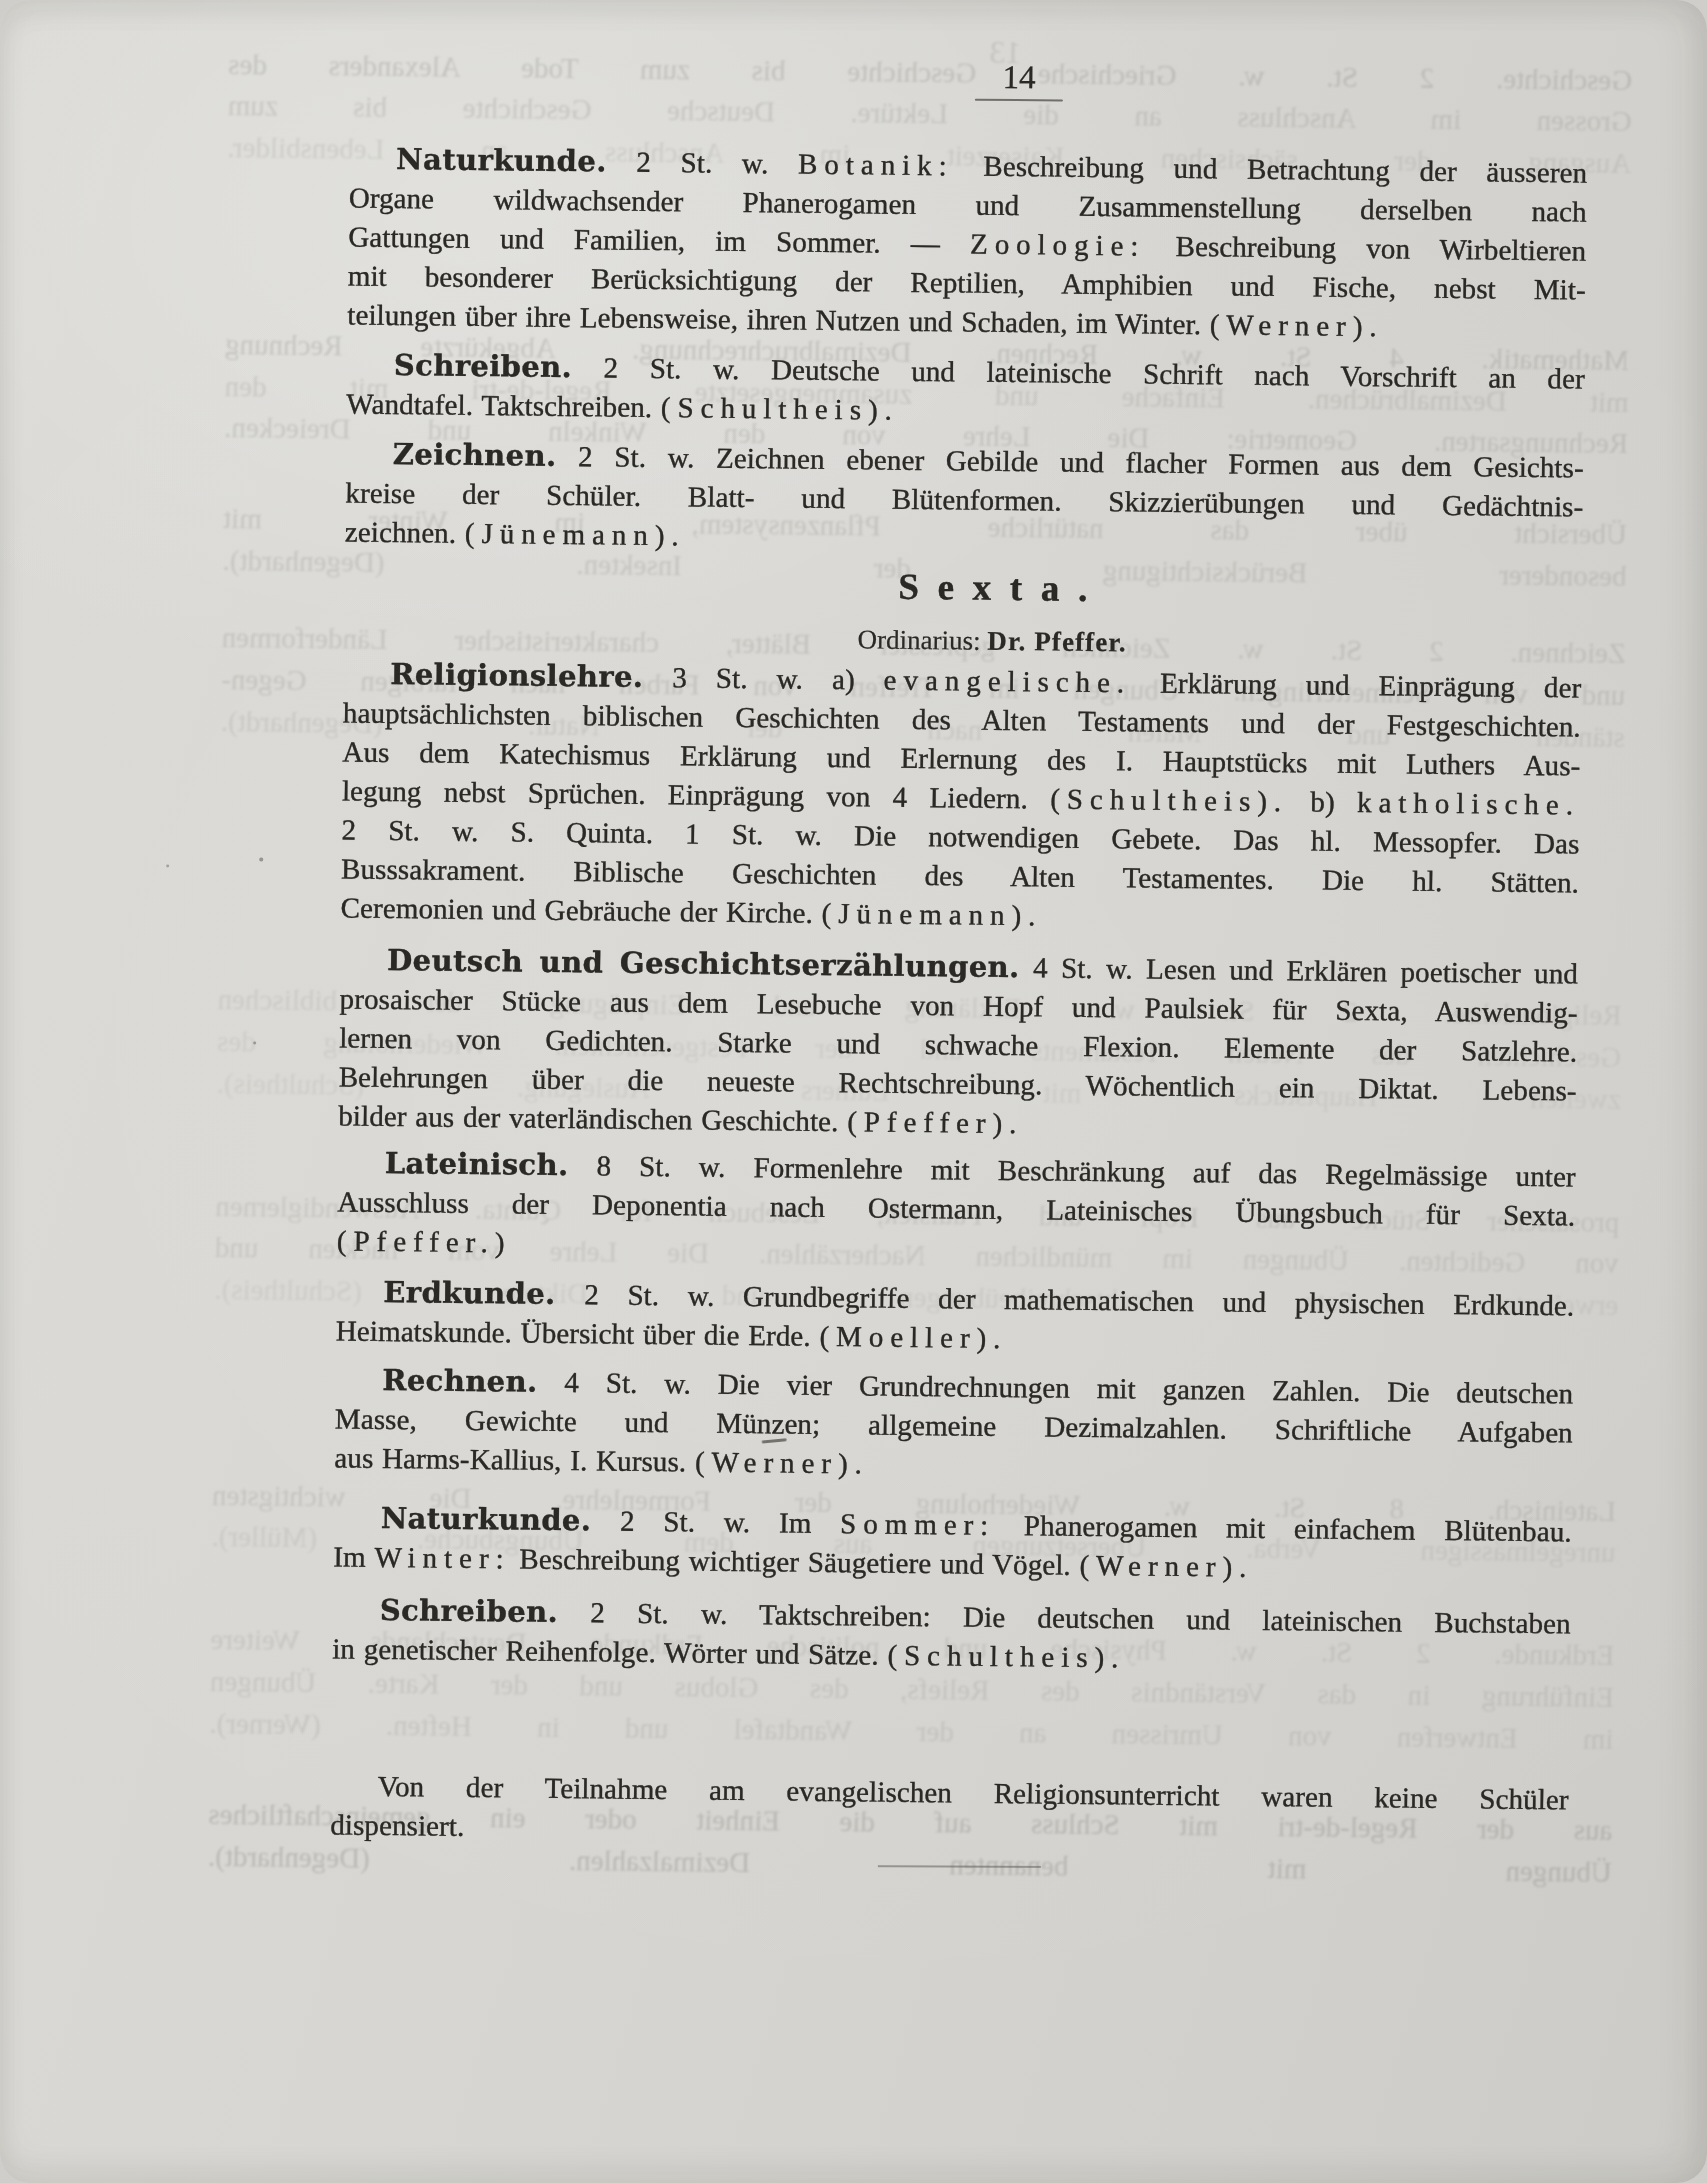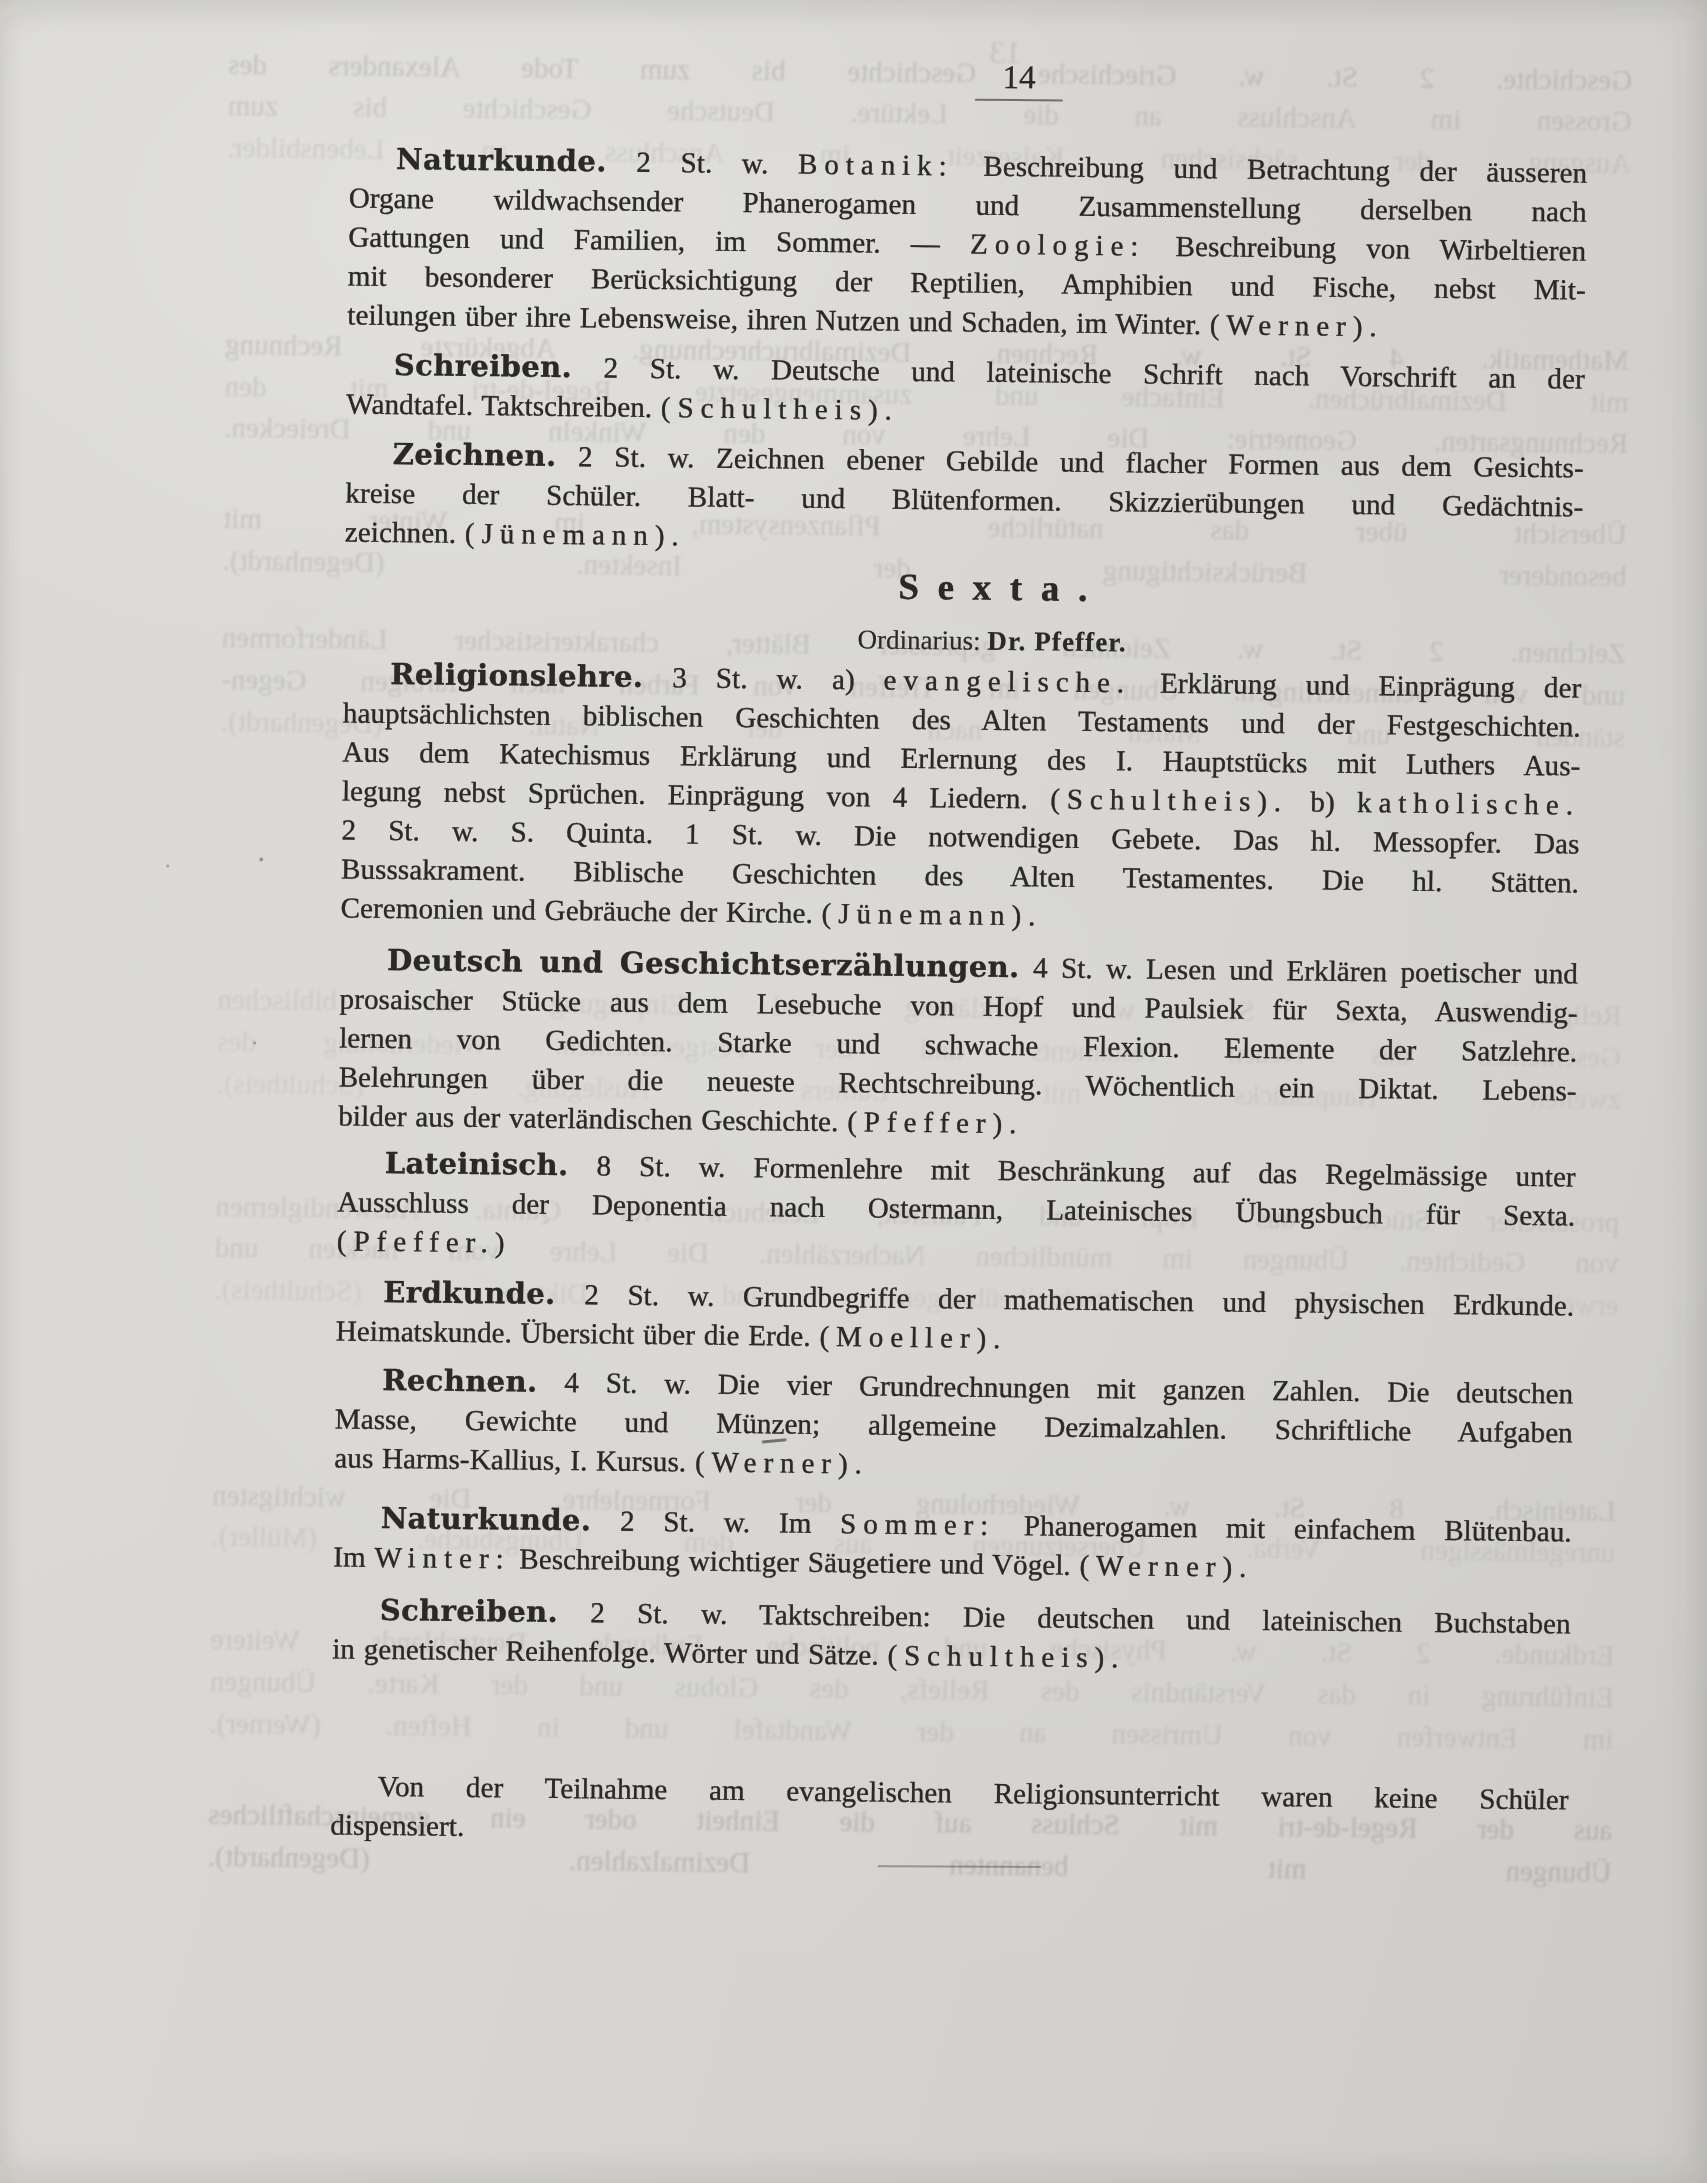--- a/index.html
+++ b/index.html
@@ -9,20 +9,21 @@
     font-family:"Liberation Serif","DejaVu Serif",serif;
     color:#2b2925;
   }
   .page{
     position:absolute;inset:0;
     background:
       radial-gradient(ellipse 1223px 791px at 28% 10%, rgba(255,255,255,0.22), rgba(255,255,255,0) 62%),
       radial-gradient(ellipse 1654px 1366px at 52% 48%, rgba(255,255,255,0.10), rgba(255,255,255,0) 75%),
       linear-gradient(106deg,#dbdad6 0%,#d7d6d2 42%,#d1d0cc 78%,#cccbc7 100%);
     box-shadow: inset -16px 0 40px rgba(40,40,35,0.07), inset 0 10px 29px rgba(40,40,35,0.05), inset 0 -13px 36px rgba(40,40,35,0.04);
+    border-radius: 30px;
   }
   .rot{position:absolute;inset:0;transform:rotate(0.65deg);transform-origin:216px 0px;}
 
   
   .para{
     position:absolute;left:351px;width:1238px;
     font-size:29px;line-height:39px;
     letter-spacing:0.1px;word-spacing:1.4px;
     -webkit-text-stroke:0.3px #2b2925;
     text-shadow:0 0 0.7px rgba(43,41,37,0.35);

